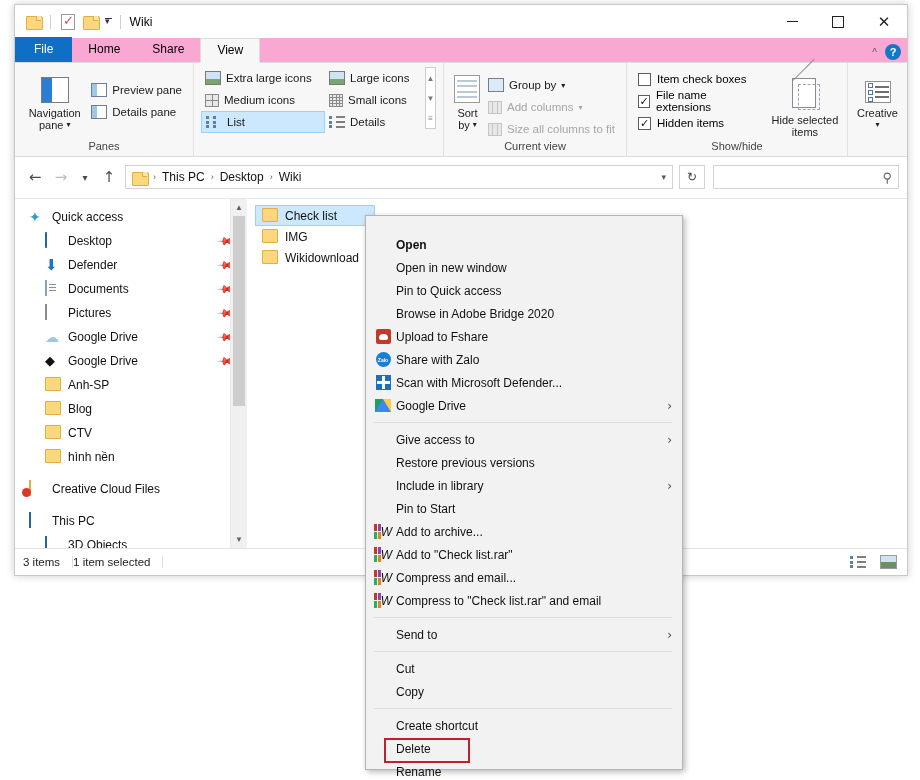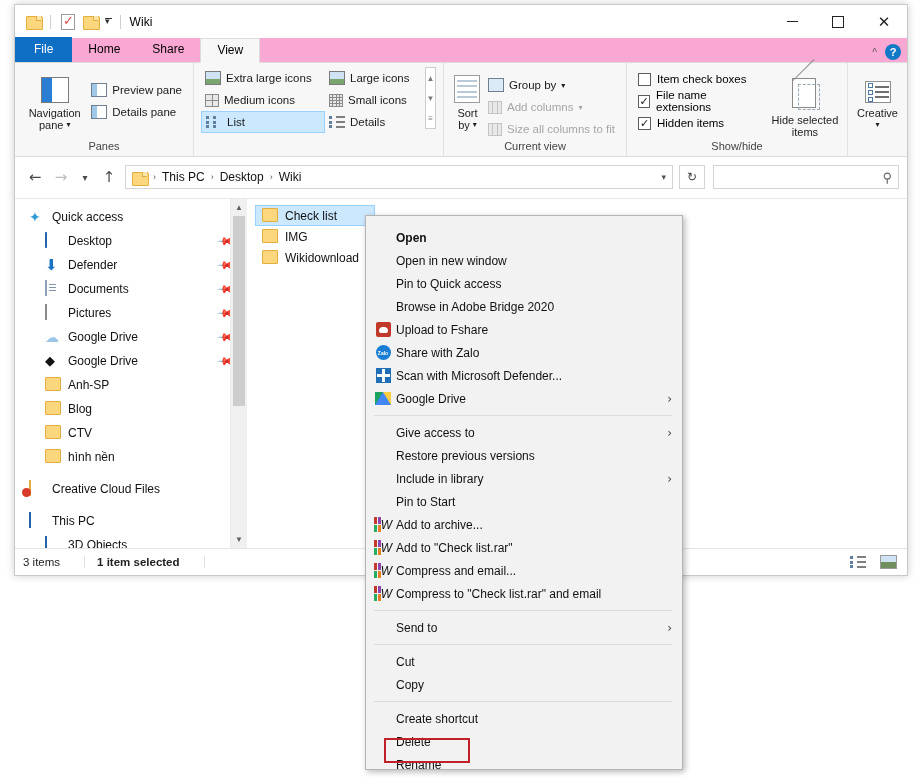--- a/index.html
+++ b/index.html
@@ -264,32 +264,32 @@
   }
   .file-item.selected { background: #cce8ff; border: 1px solid #99d1ff; }
 
   
   #status-bar {
     position: absolute; left:0; right:0; bottom: 0; height: 27px;
     border-top: 1px solid #e4e4e4; background:#fff;
     display: flex; align-items: center; padding: 0 8px; font-size: 11.5px; color:#222;
   }
   #status-left { display:flex; align-items:center; }
-  #status-left .seg { padding-right: 24px; margin-right: 12px; border-right: 1px solid #e0e0e0; }
-  #status-left .seg.last { border-right: 1px solid #e0e0e0; font-weight: bold; }
+  #status-left .seg { padding-right: 12px; border-right: 1px solid #e0e0e0; }
+  #status-left .seg.last { border-right: 1px solid #e0e0e0; }
   #status-right { margin-left:auto; display:flex; align-items:center; gap: 8px; }
   .view-btn { width: 22px; height: 20px; display:flex; align-items:center; justify-content:center; }
   .vb-tile { width:17px; height:14px; border:1px solid #9a9a9a; background:linear-gradient(180deg,#cfe3f5 0 50%,#6f8f5f 50% 100%); }
 
   
   #context-menu {
     position: absolute; left: 365px; top: 215px; width: 318px; height: 555px;
     background: #f2f2f2; border: 1px solid #b4b4b4;
     box-shadow: 2px 2px 6px rgba(0,0,0,0.28);
-    padding: 10px 0; font-size: 12px; color: #111; z-index: 50;
+    padding: 17px 0; font-size: 12px; color: #111; z-index: 50;
   }
   .cm-item {
     display: flex; align-items: center; height: 23px; padding: 0 10px 0 8px;
     position: relative; white-space: nowrap;
   }
   .cm-item.bold { font-weight: bold; }
   .cm-ico { width: 18px; flex: none; display:flex; align-items:center; justify-content:center; }
   .cm-label { padding-left: 4px; }
   .cm-arrow { margin-left: auto; font-size: 12px; color: #4a4a4a; font-family:"DejaVu Sans",sans-serif; }
   .cm-sep { height: 1px; background: #dcdcdc; margin: 5px 10px 5px 8px; }

